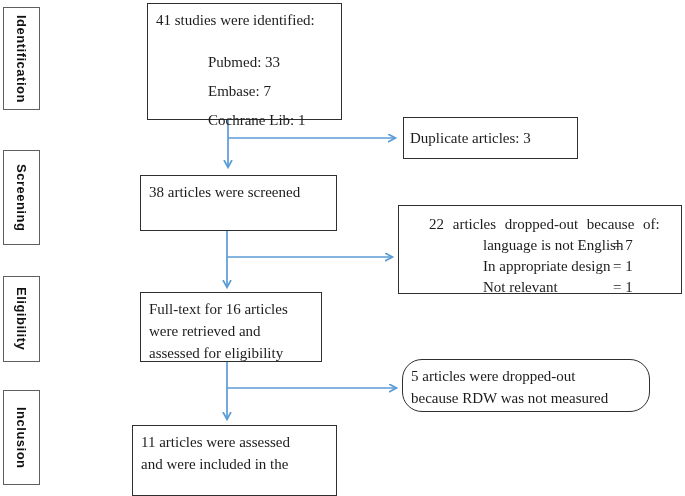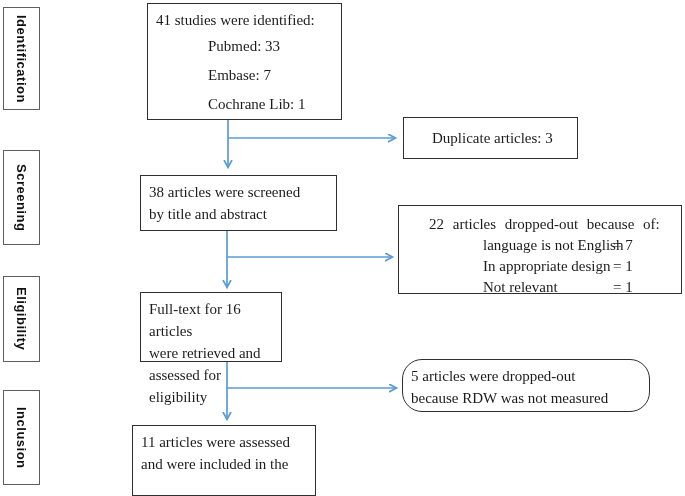--- a/index.html
+++ b/index.html
@@ -41,38 +41,38 @@
     position:absolute;
     border:1.6px solid var(--box-border);
     background:#ffffff;
     font-size:15px;
     line-height:22px;
     box-sizing:border-box;
   }
   .fbox .pad{padding:5px 8px 0 8px;}
   
   #box-identified{left:147px;top:3px;width:195px;height:117px;}
-  #box-identified .title{margin:4px 0 0 8px;line-height:24px;}
+  #box-identified .title{margin:4px 0 16px 8px;line-height:24px;}
   #box-identified .src{margin-left:60px;line-height:29px;}
   
   #box-duplicates{left:403px;top:117px;width:175px;height:42px;display:flex;align-items:center;}
-  #box-duplicates span{margin-left:28px;}
+  #box-duplicates span{margin-left:6px;}
   
   #box-screened{left:140px;top:175px;width:197px;height:56px;}
   
   #box-dropout22{left:398px;top:205px;width:284px;height:89px;font-size:15px;line-height:21px;}
   #box-dropout22 .title{margin:8px 0 0 30px;word-spacing:5px;}
   #box-dropout22 .reason{position:relative;margin-left:84px;}
   #box-dropout22 .eq{position:absolute;left:130px;top:0;}
   
-  #box-fulltext{left:140px;top:292px;width:142px;height:70px;}
+  #box-fulltext{left:140px;top:292px;width:182px;height:70px;}
   
   #box-dropout5{left:402px;top:359px;width:248px;height:53px;border-radius:20px;}
   
-  #box-included{left:132px;top:425px;width:184px;height:71px;}
+  #box-included{left:132px;top:425px;width:205px;height:71px;}
   
   #stage-identification{left:3px;top:7px;width:35px;height:101px;}
   #stage-screening{left:3px;top:150px;width:35px;height:93px;}
   #stage-eligibility{left:3px;top:276px;width:35px;height:84px;}
   #stage-inclusion{left:3px;top:390px;width:35px;height:93px;}
 </style>
 </head>
 <body>
 
 <div class="canvas">
@@ -111,21 +111,20 @@
     <div class="src">Cochrane Lib: 1</div>
   </div>
 
   <div class="fbox" id="box-duplicates">
     <span>Duplicate articles: 3</span>
   </div>
 
   <div class="fbox" id="box-screened">
     <div class="pad">
       <div>38 articles were screened</div>
-      <div>by title and abstract</div>
     </div>
   </div>
 
   <div class="fbox" id="box-dropout22">
     <div class="title">22 articles dropped-out because of:</div>
     <div class="reason">
       <span>language is not English</span>
       <span class="eq">= 7</span>
     </div>
     <div class="reason">

